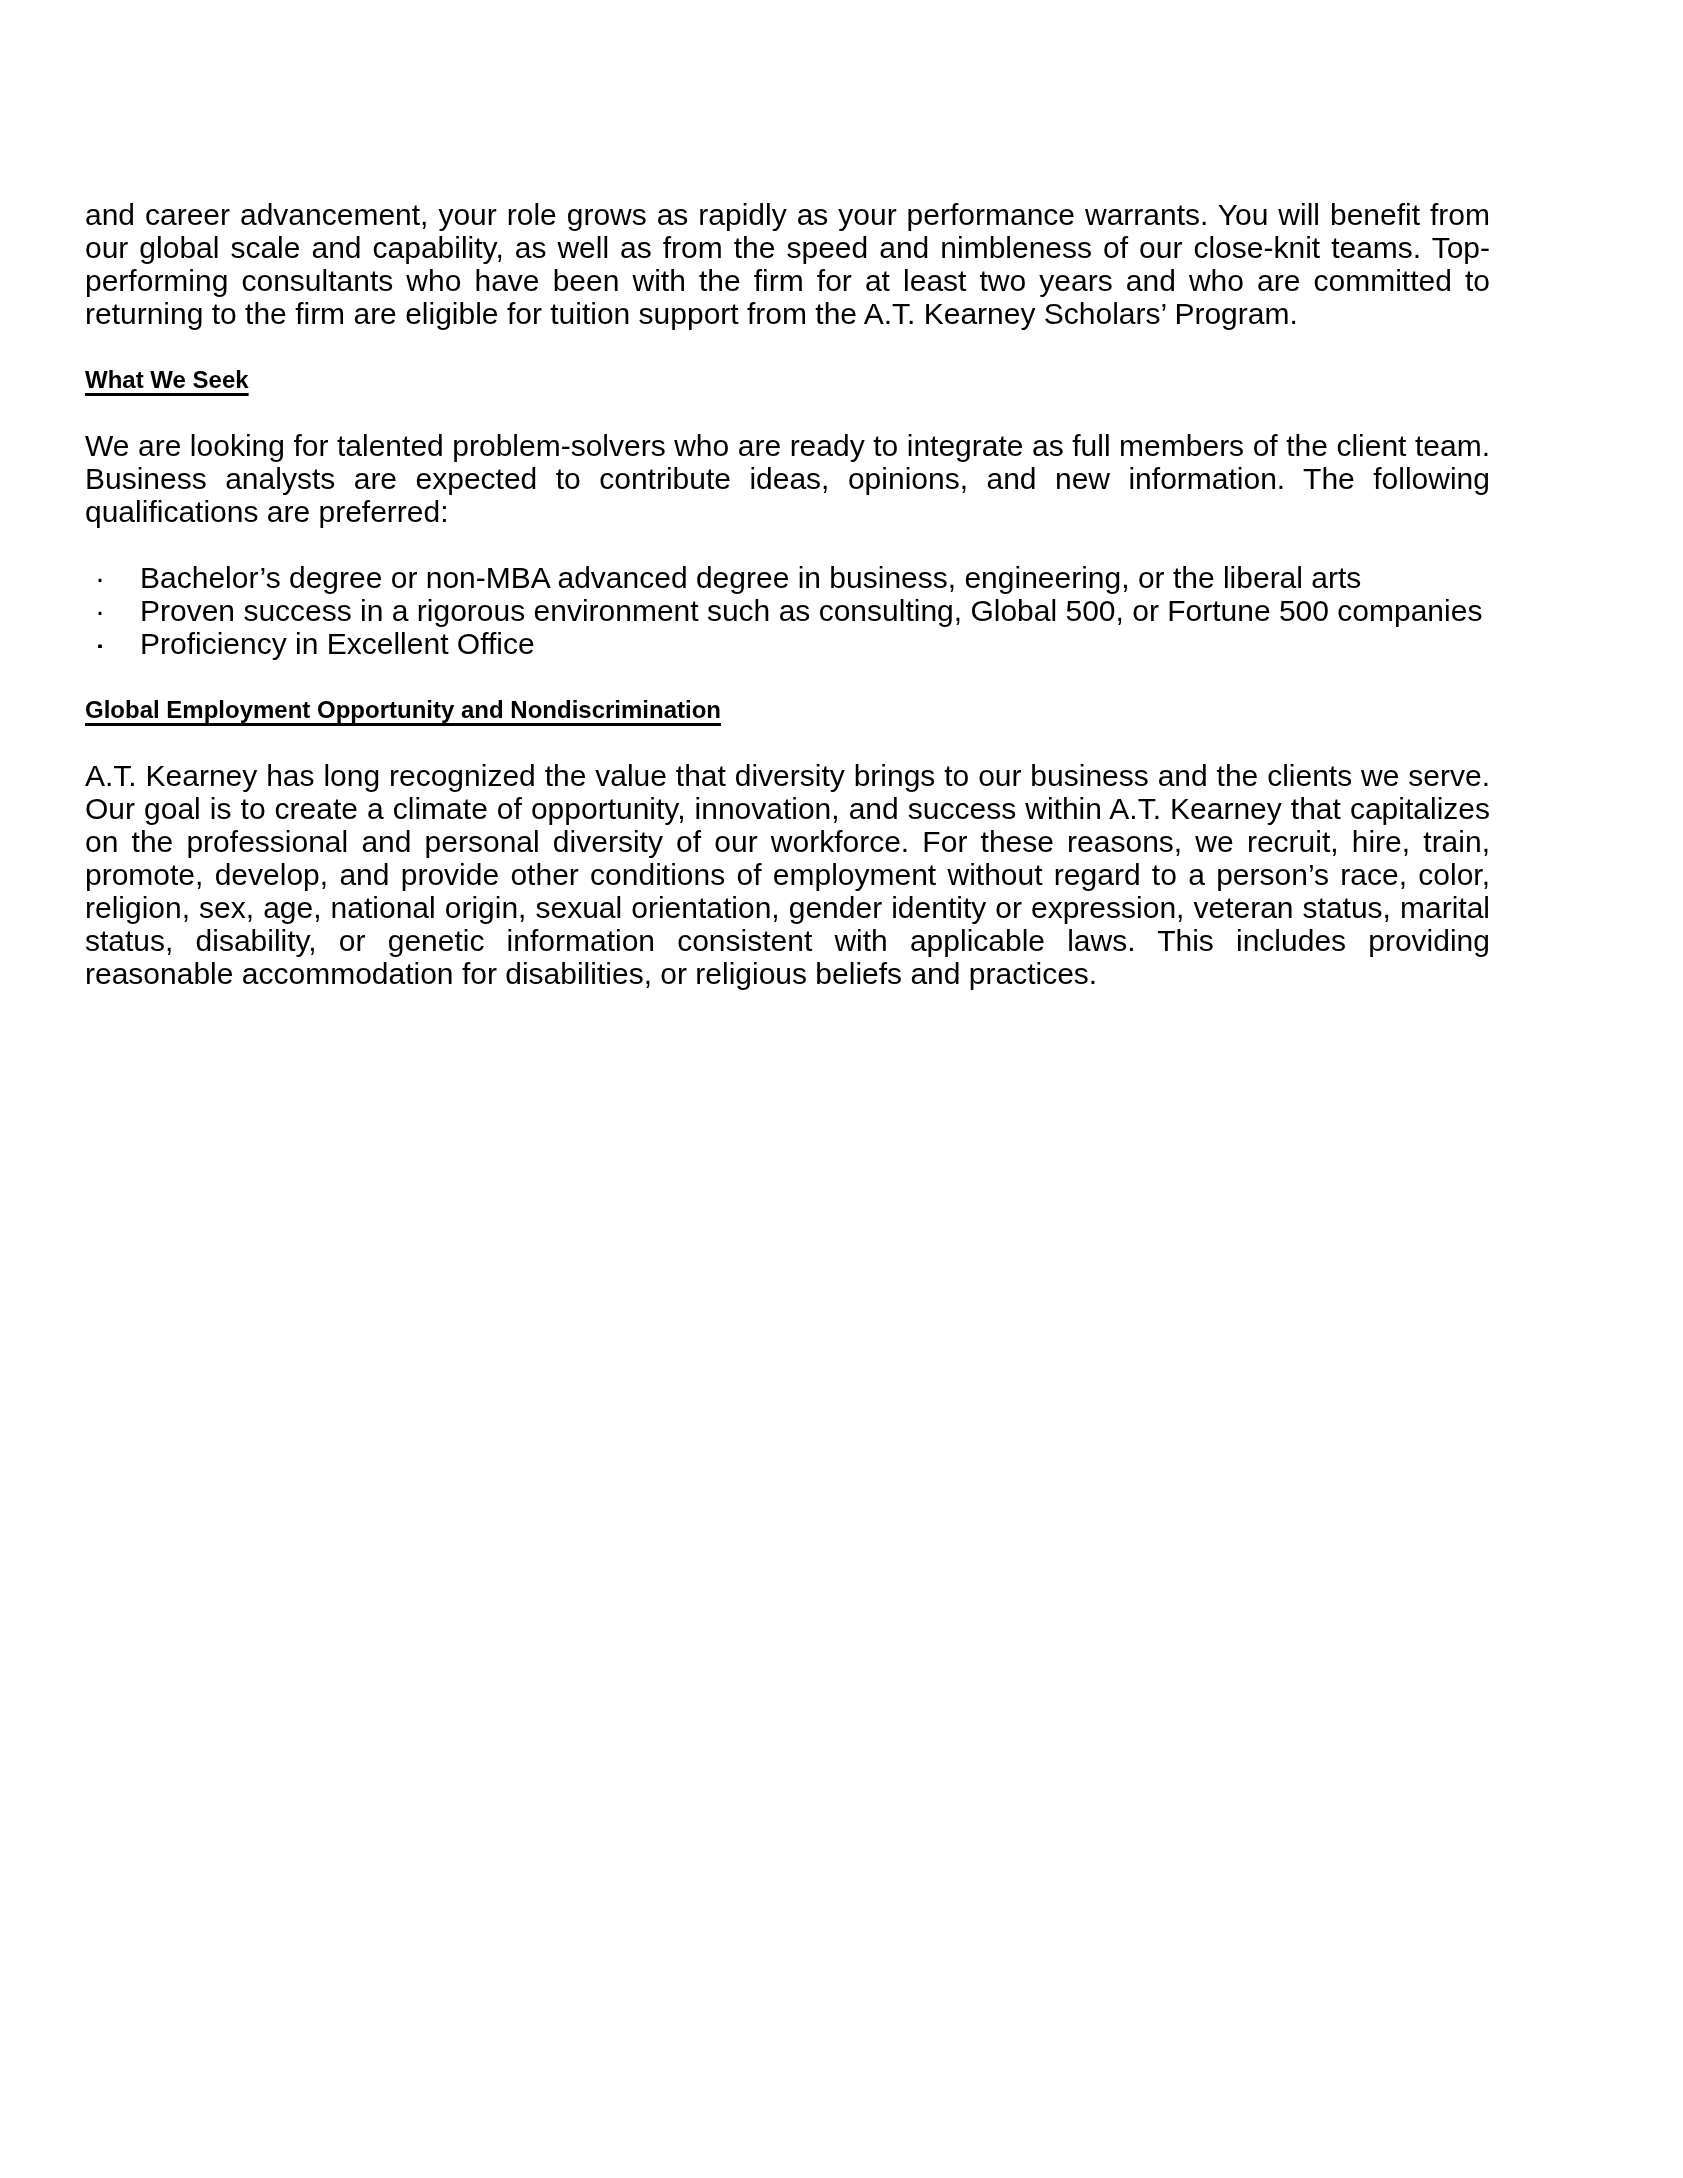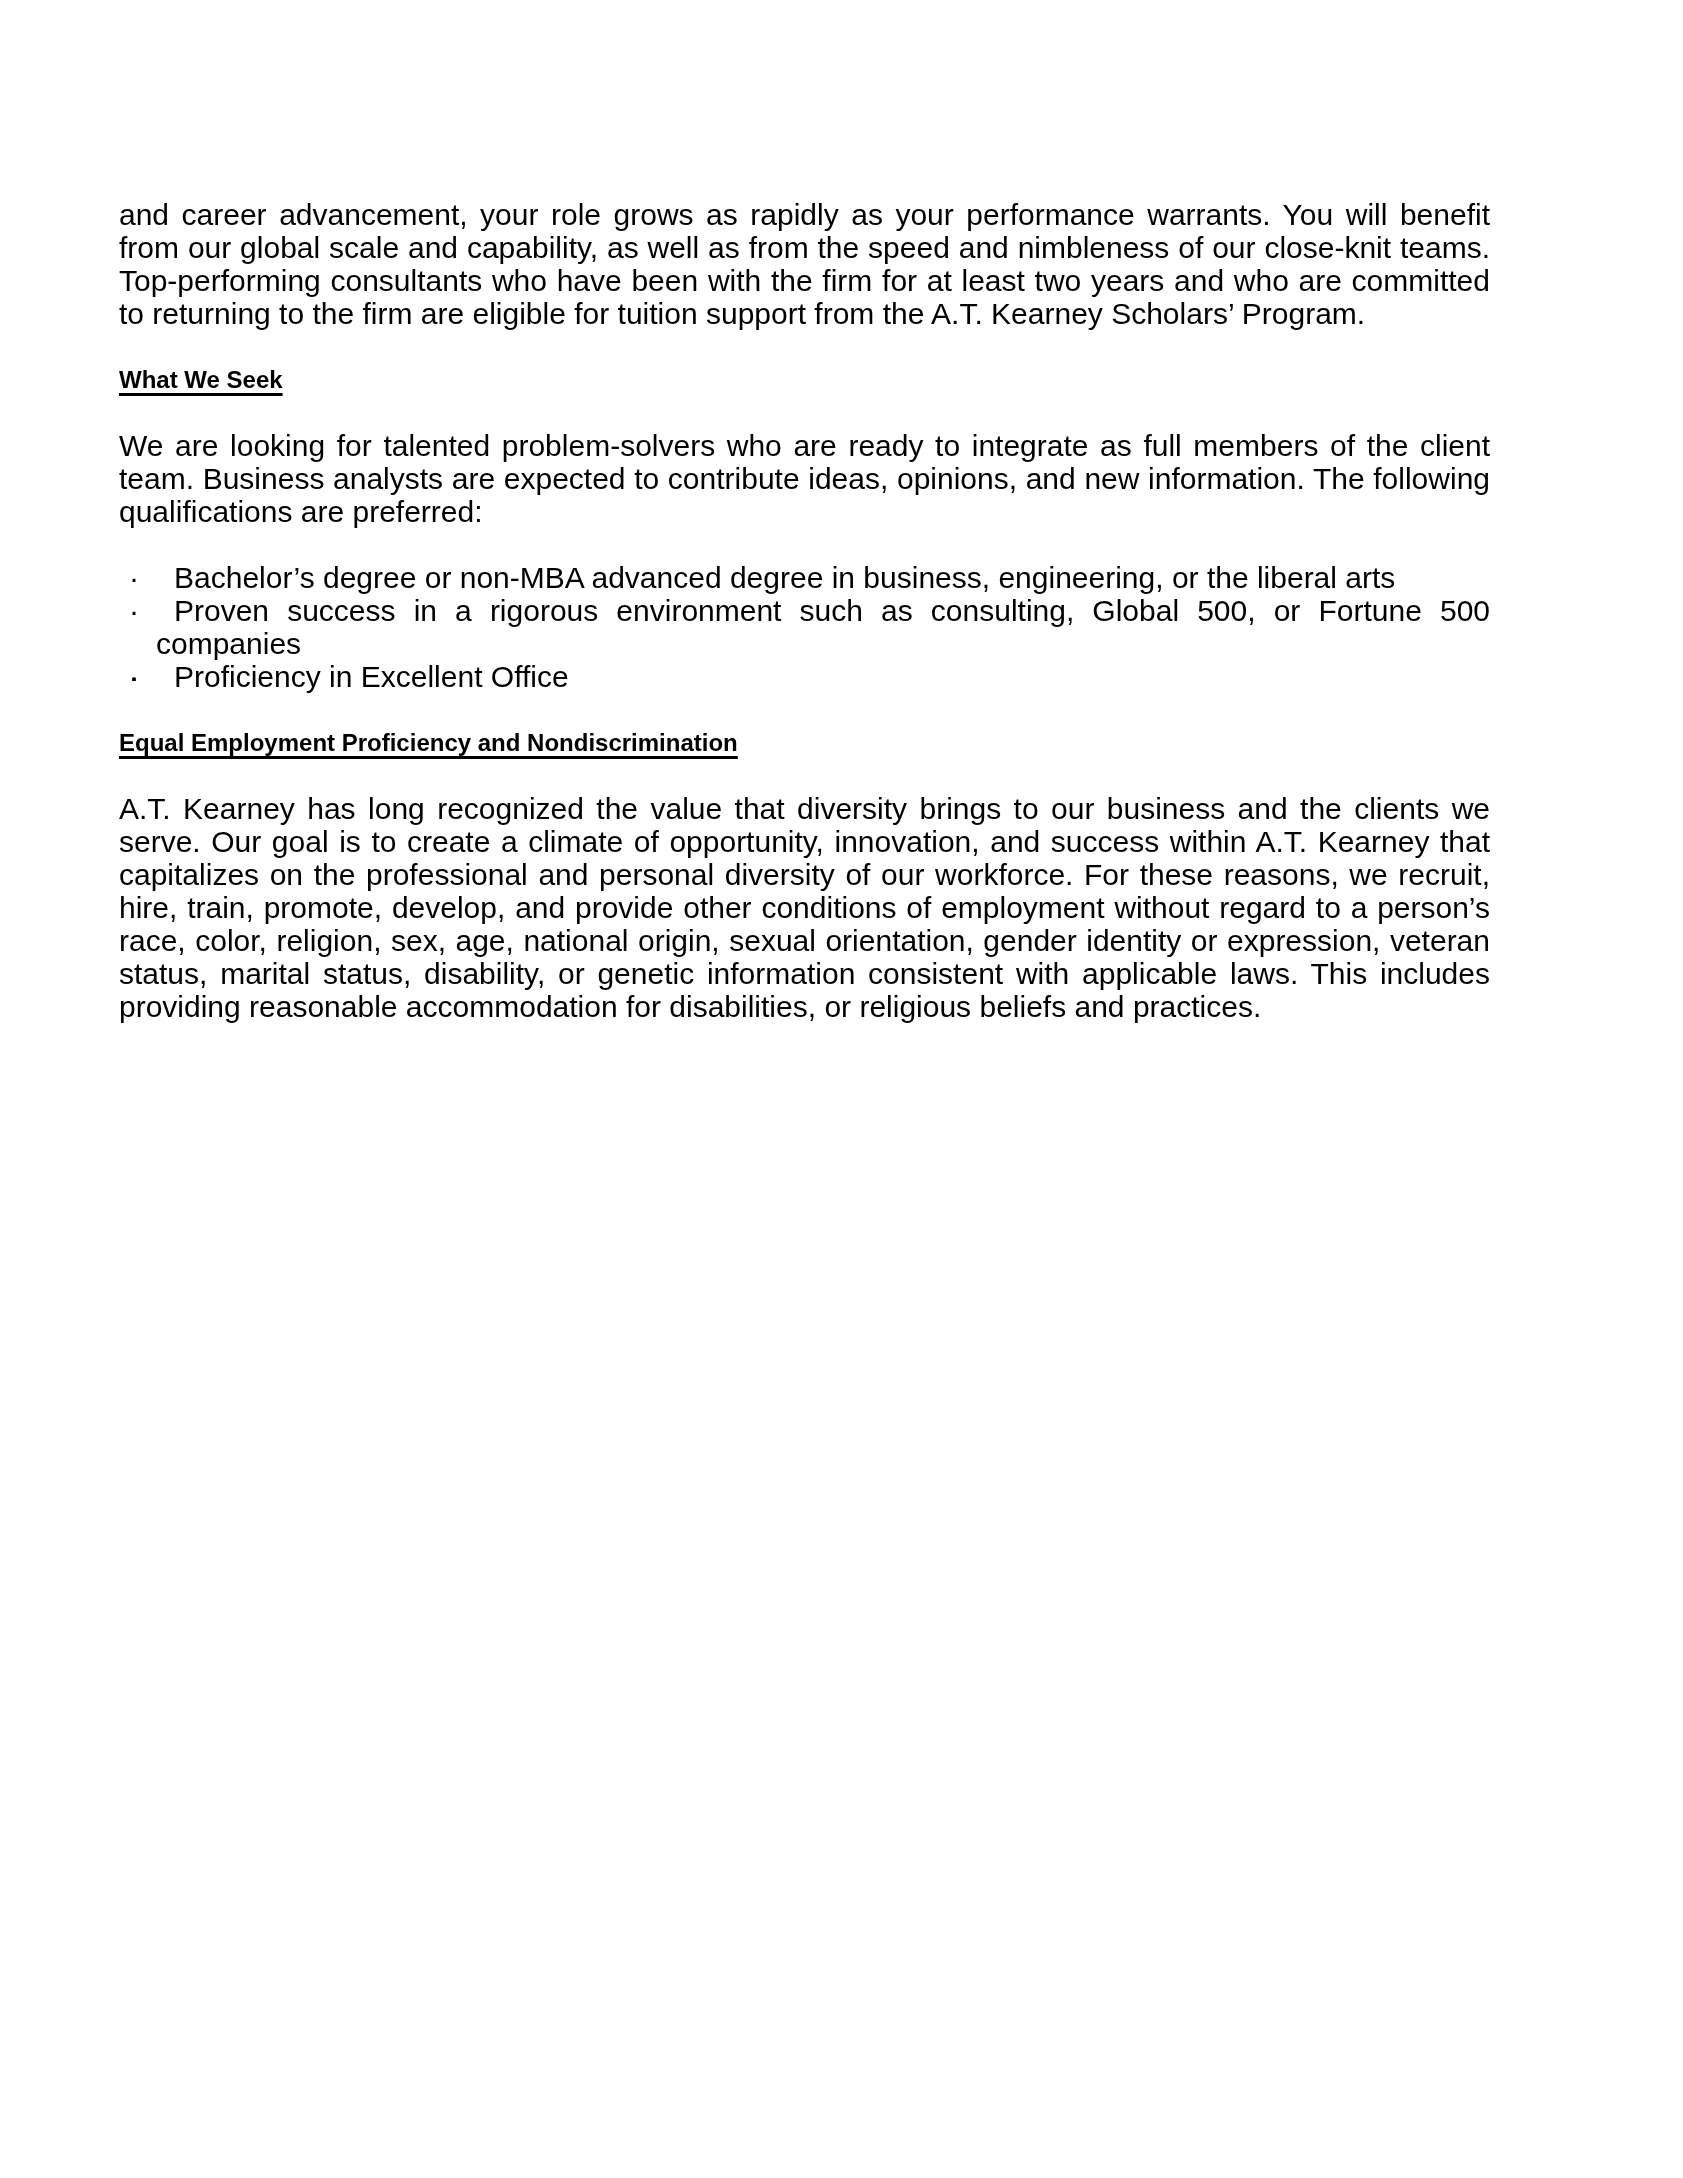--- a/index.html
+++ b/index.html
@@ -10,21 +10,21 @@
   body {
     width: 1683px;
     height: 2178px;
     font-family: "Liberation Sans", sans-serif;
     color: #000000;
   }
   .page {
     box-sizing: border-box;
     width: 1683px;
     height: 2178px;
-    padding: 198px 193px 0 119px;
+    padding: 198px 193px 0 85px;
     background: #ffffff;
     font-size: 30px;
     line-height: 33px;
   }
   .body-par {
     margin: 0 0 33px 0;
     text-align: justify;
   }
   .doc-heading {
     margin: 0 0 33px 0;
@@ -86,19 +86,19 @@
     <li>
       <span class="marker">·</span>
     </li>
     <li>
       <span class="marker">·</span>
       <span>Proficiency in Excellent Office</span>
     </li>
   </ul>
 
   <h2 class="doc-heading">
-    <span class="hd-text">Equal Employment Proficiency and Nondiscrimination</span>
+    <span class="hd-text">Global Employment Opportunity and Nondiscrimination</span>
   </h2>
 
   <p class="body-par">A.T. Kearney has long recognized the value that diversity brings to our business and the clients we serve. Our goal is to create a climate of opportunity, innovation, and success within A.T. Kearney that capitalizes on the professional and personal diversity of our workforce. For these reasons, we recruit, hire, train, promote, develop, and provide other conditions of employment without regard to a person’s race, color, religion, sex, age, national origin, sexual orientation, gender identity or expression, veteran status, marital status, disability, or genetic information consistent with applicable laws. This includes providing reasonable accommodation for disabilities, or religious beliefs and practices.</p>
 
 </div>
 
 
 </body></html>

